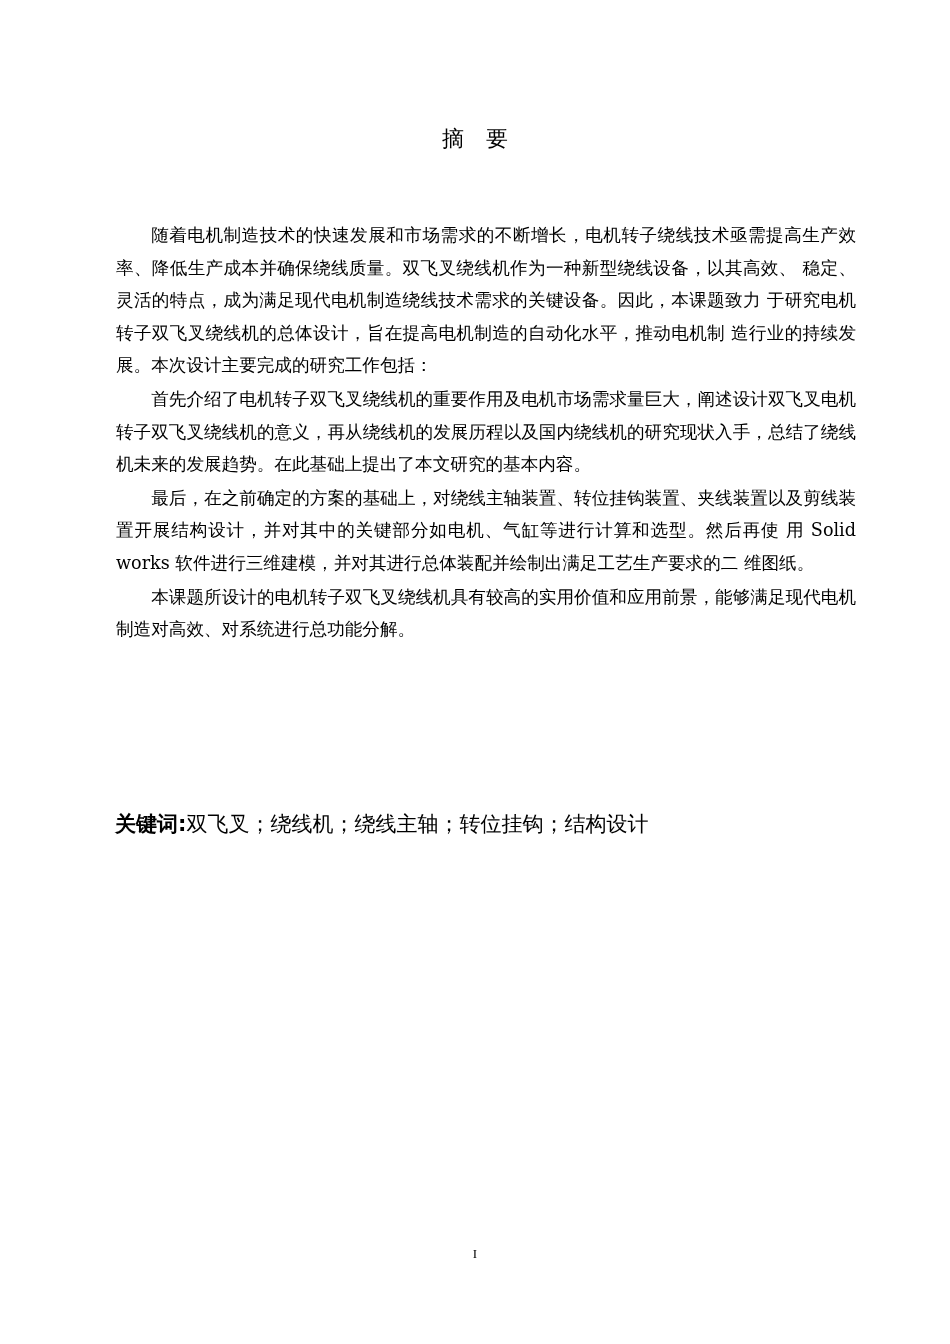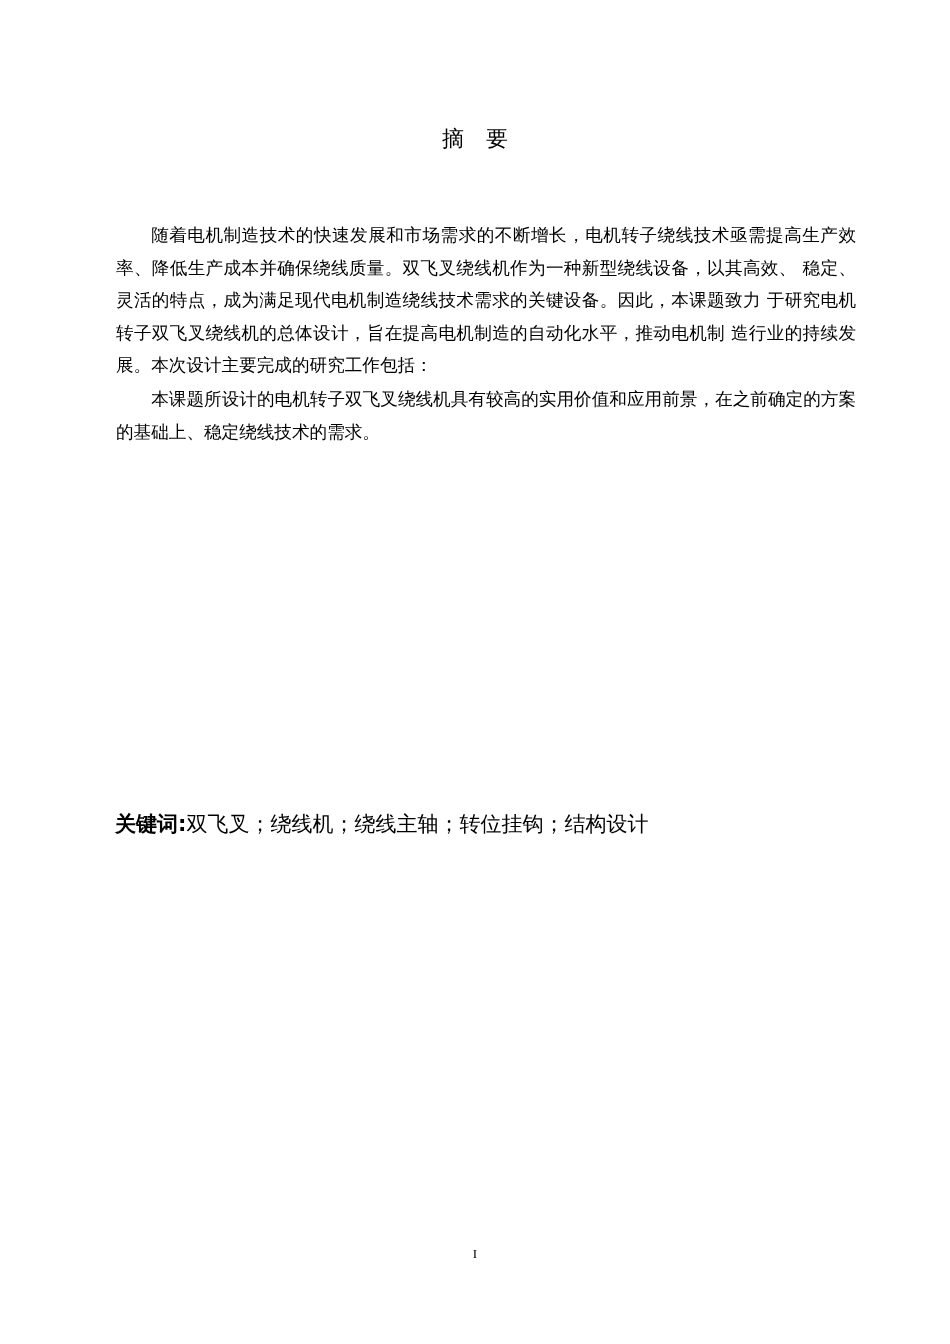--- a/index.html
+++ b/index.html
@@ -20,21 +20,23 @@
 </head>
 <body>
 
 <div class="page">
   <div class="title">
     <span>摘</span><span>要</span>
   </div>
 
   <div class="body">
     <p class="para">随着电机制造技术的快速发展和市场需求的不断增长，电机转子绕线技术亟需提高生产效率、降低生产成本并确保绕线质量。双飞叉绕线机作为一种新型绕线设备，以其高效、 稳定、灵活的特点，成为满足现代电机制造绕线技术需求的关键设备。因此，本课题致力 于研究电机转子双飞叉绕线机的总体设计，旨在提高电机制造的自动化水平，推动电机制 造行业的持续发展。本次设计主要完成的研究工作包括：</p>
-    <p class="para">本课题所设计的电机转子双飞叉绕线机具有较高的实用价值和应用前景，在之前确定的方案的基础上、稳定绕线技术的需求。</p>
+    <p class="para">首先介绍了电机转子双飞叉绕线机的重要作用及电机市场需求量巨大，阐述设计双飞叉电机转子双飞叉绕线机的意义，再从绕线机的发展历程以及国内绕线机的研究现状入手，总结了绕线机未来的发展趋势。在此基础上提出了本文研究的基本内容。</p>
+    <p class="para">最后，在之前确定的方案的基础上，对绕线主轴装置、转位挂钩装置、夹线装置以及剪线装置开展结构设计，并对其中的关键部分如电机、气缸等进行计算和选型。然后再使 用 Solid works 软件进行三维建模，并对其进行总体装配并绘制出满足工艺生产要求的二 维图纸。</p>
+    <p class="para">本课题所设计的电机转子双飞叉绕线机具有较高的实用价值和应用前景，能够满足现代电机制造对高效、对系统进行总功能分解。</p>
   </div>
 
   <div class="keywords">
     <span class="kw-label">关键词:</span><span>双飞叉；绕线机；绕线主轴；转位挂钩；结构设计</span>
   </div>
 
   <div class="page-num">I</div>
 </div>
 
 </body></html>

